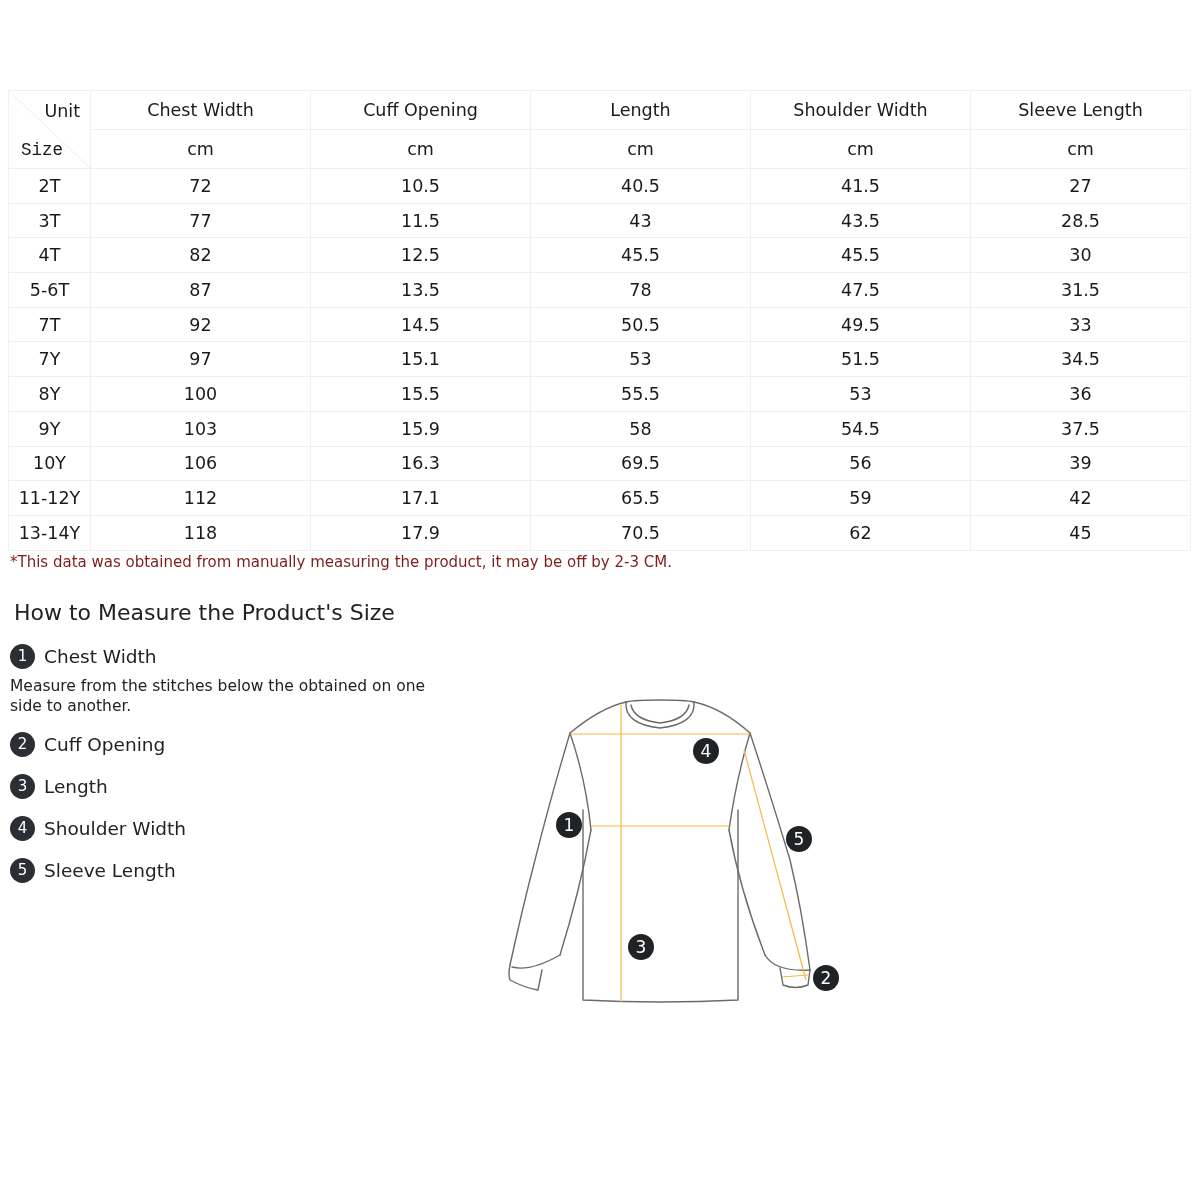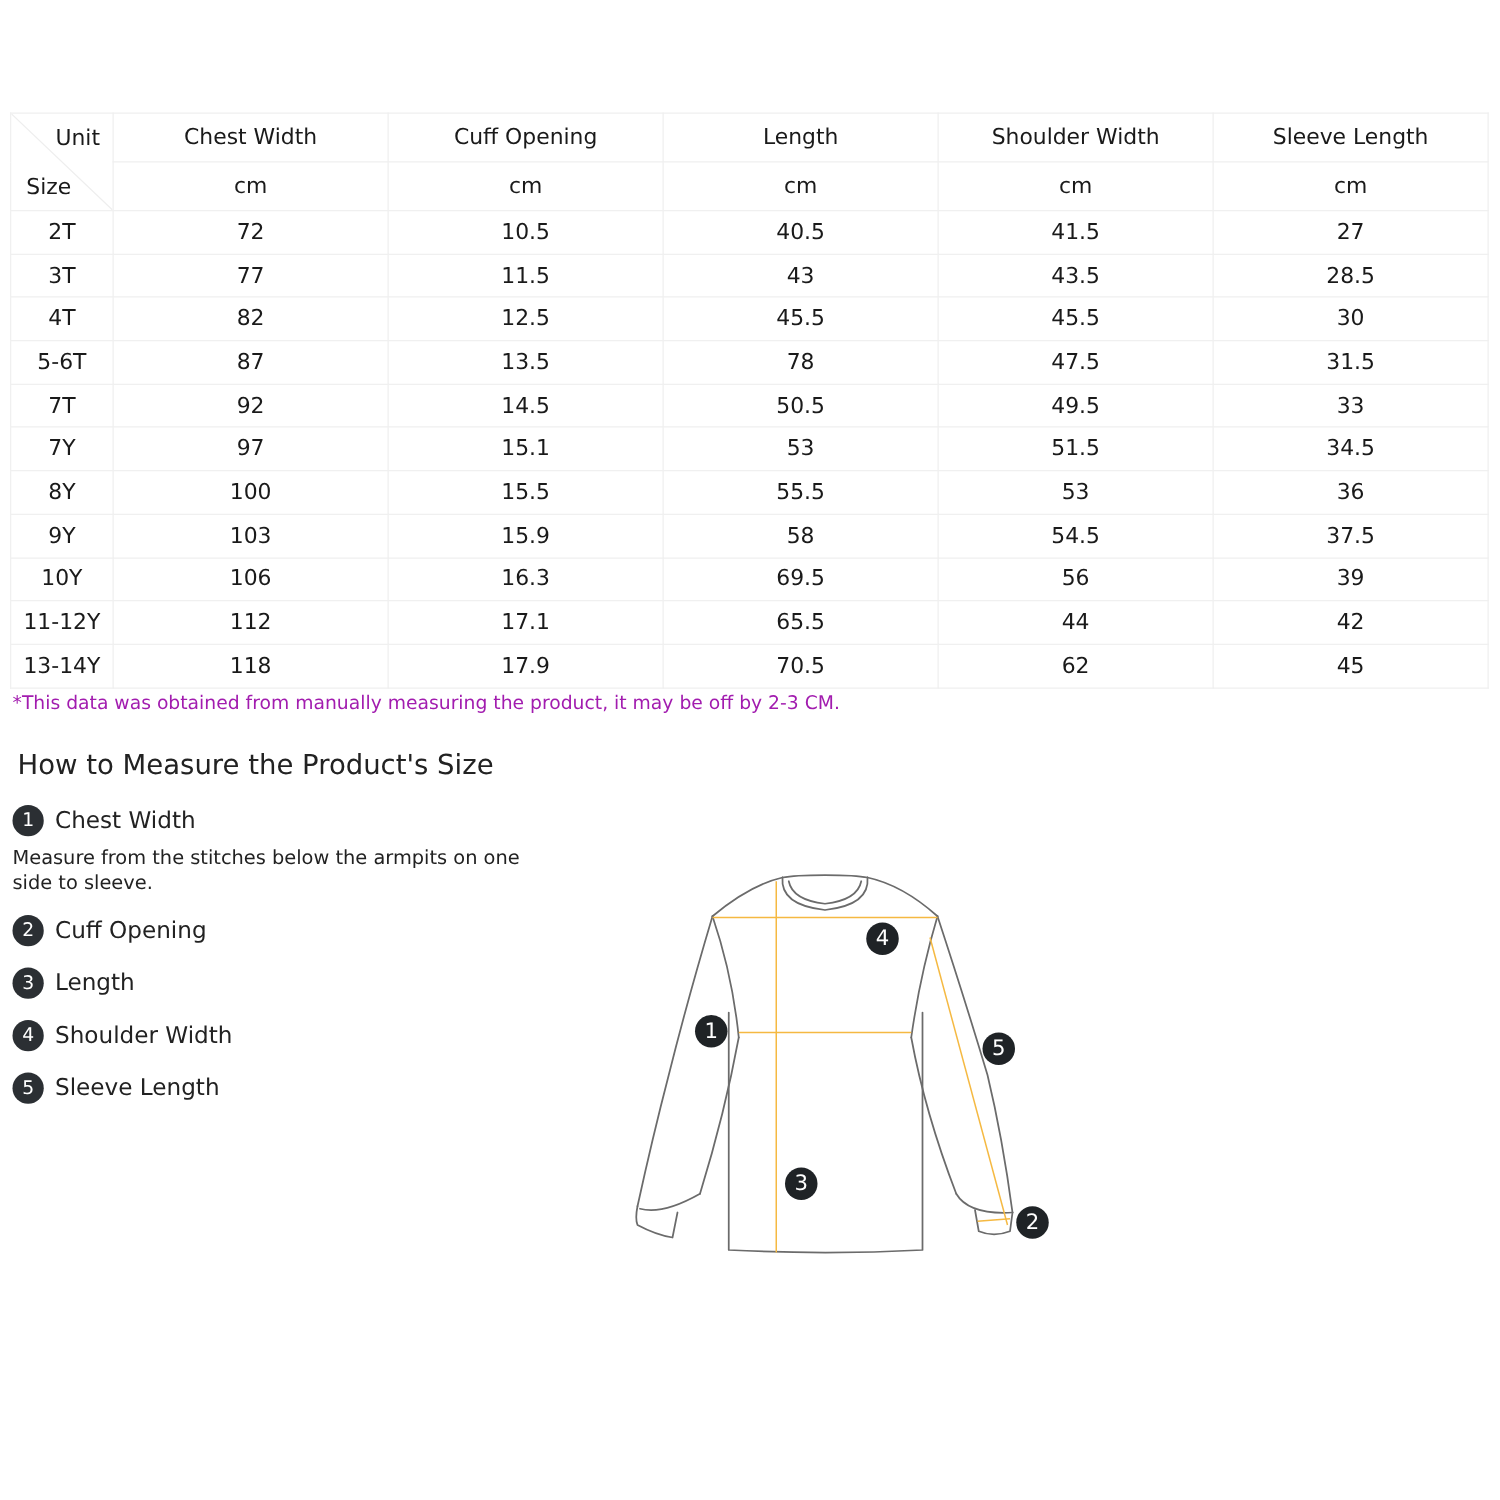--- a/index.html
+++ b/index.html
@@ -17,23 +17,23 @@
       font-size: 17.5px; font-weight: normal; padding: 0; color: #1a1a1a;
       height: 33.7px;
     }
     .size-table tr.hdr1 th { height: 38px; }
     .size-table tr.hdr2 td { height: 38px; }
     .size-table col.c0 { width: 82px; }
     .size-table col.cx { width: 220px; }
     .corner { position: relative; padding: 0 !important; }
     .corner svg { position: absolute; left: 0; top: 0; width: 100%; height: 100%; }
     .corner .unit { position: absolute; right: 10px; top: 10px; font-size: 17.5px; }
-    .corner .size { position: absolute; left: 12px; bottom: 8px; font-size: 17.5px; }
+    .corner .size { position: absolute; left: 12px; bottom: 8px; font-size: 17.5px; font-family: Liberation Mono, monospace; }
     .note {
-      position: absolute; left: 10px; top: 553px; font-size: 15px; color: #a21caf;
+      position: absolute; left: 10px; top: 553px; font-size: 15px; color: #7f1d1d;
     }
     .howto-title {
       position: absolute; left: 10px; top: 596px; font-size: 22px; color: #222; font-weight: normal; margin: 4px;
     }
     .steps { position: absolute; left: 10px; top: 642px; width: 430px; }
     .step { margin-bottom: 14px; }
     .step-head { display: flex; align-items: center; height: 28px; margin-bottom: 6px; }
     .badge {
       width: 25px; height: 25px; border-radius: 50%; background: #2b2f33; color: #fff;
       font-size: 15px; display: flex; align-items: center; justify-content: center;
@@ -151,21 +151,21 @@
         <td>16.3</td>
         <td>69.5</td>
         <td>56</td>
         <td>39</td>
       </tr>
       <tr>
         <td>11-12Y</td>
         <td>112</td>
         <td>17.1</td>
         <td>65.5</td>
-        <td>44</td>
+        <td>59</td>
         <td>42</td>
       </tr>
       <tr>
         <td>13-14Y</td>
         <td>118</td>
         <td>17.9</td>
         <td>70.5</td>
         <td>62</td>
         <td>45</td>
       </tr>
@@ -175,21 +175,21 @@
 <div class="note">*This data was obtained from manually measuring the product, it may be off by 2-3 CM.</div>
 
 <h2 class="howto-title">How to Measure the Product's Size</h2>
 
 <div class="steps" id="steps">
     <div class="step">
       <div class="step-head">
         <span class="badge">1</span>
         <span class="step-title">Chest Width</span>
       </div>
-      <div class="step-desc">Measure from the stitches below the armpits on one side to sleeve.</div>
+      <div class="step-desc">Measure from the stitches below the obtained on one side to another.</div>
     </div>
     <div class="step">
       <div class="step-head">
         <span class="badge">2</span>
         <span class="step-title">Cuff Opening</span>
       </div>
     </div>
     <div class="step">
       <div class="step-head">
         <span class="badge">3</span>

